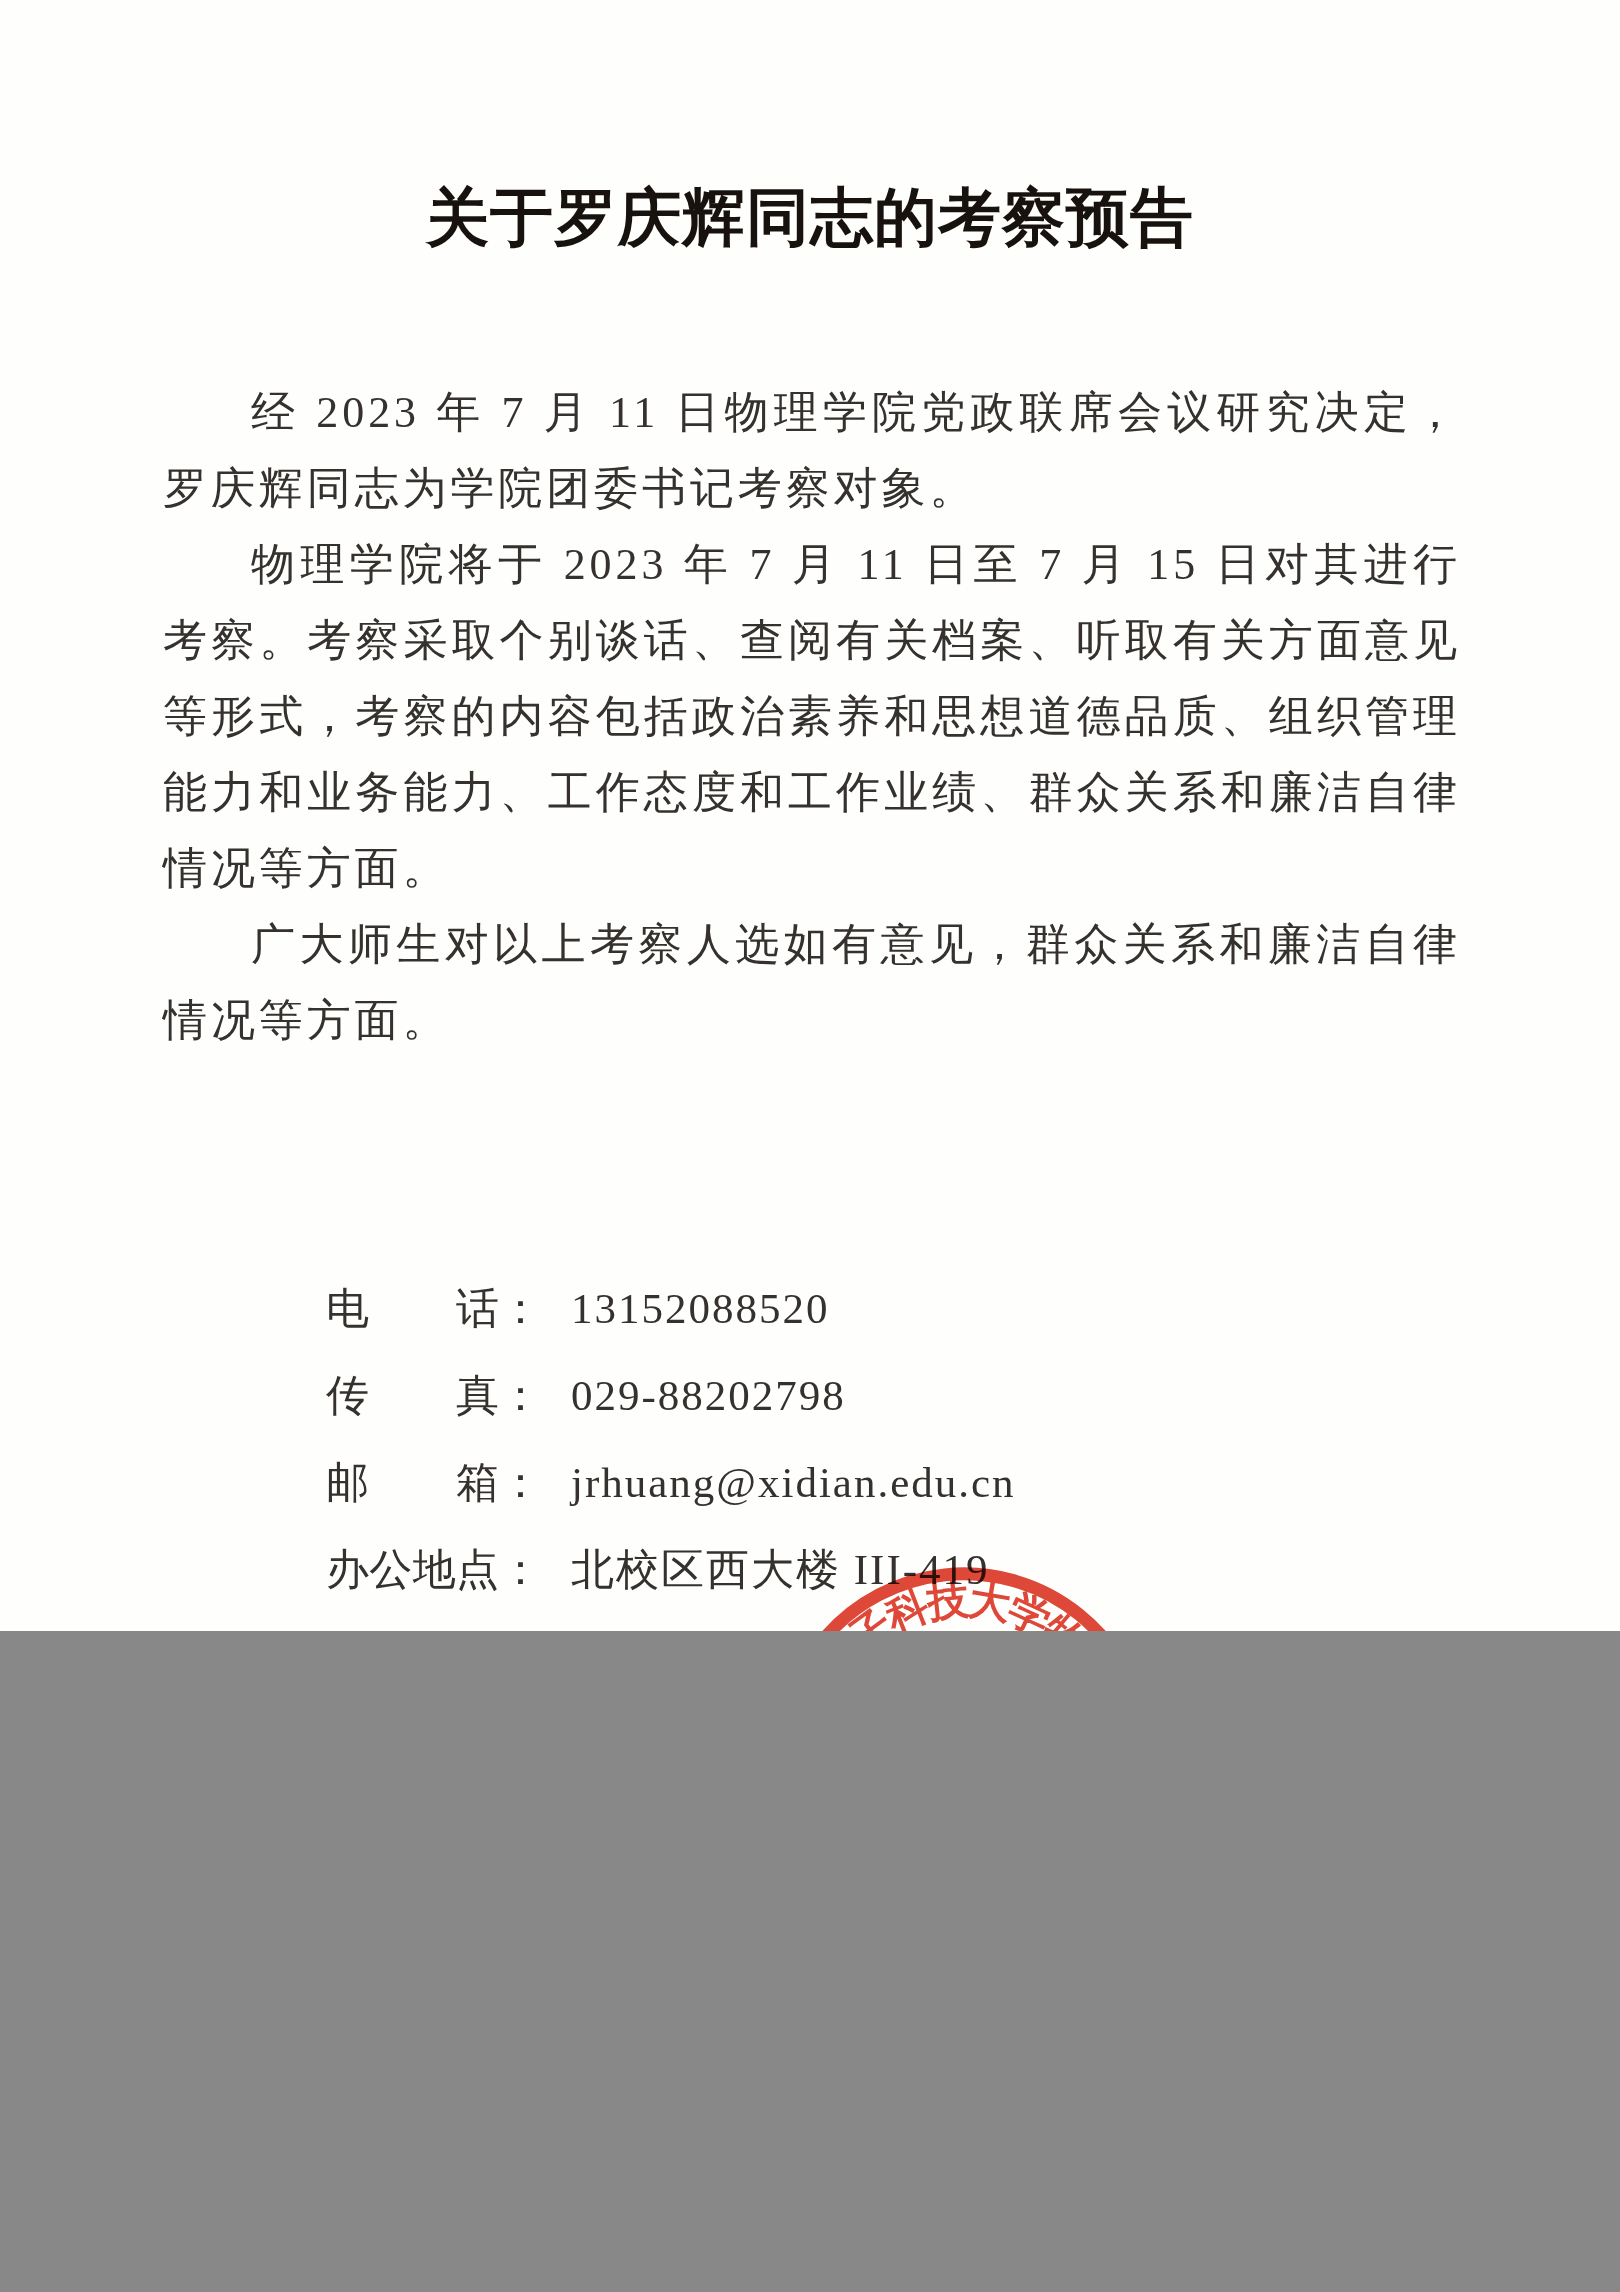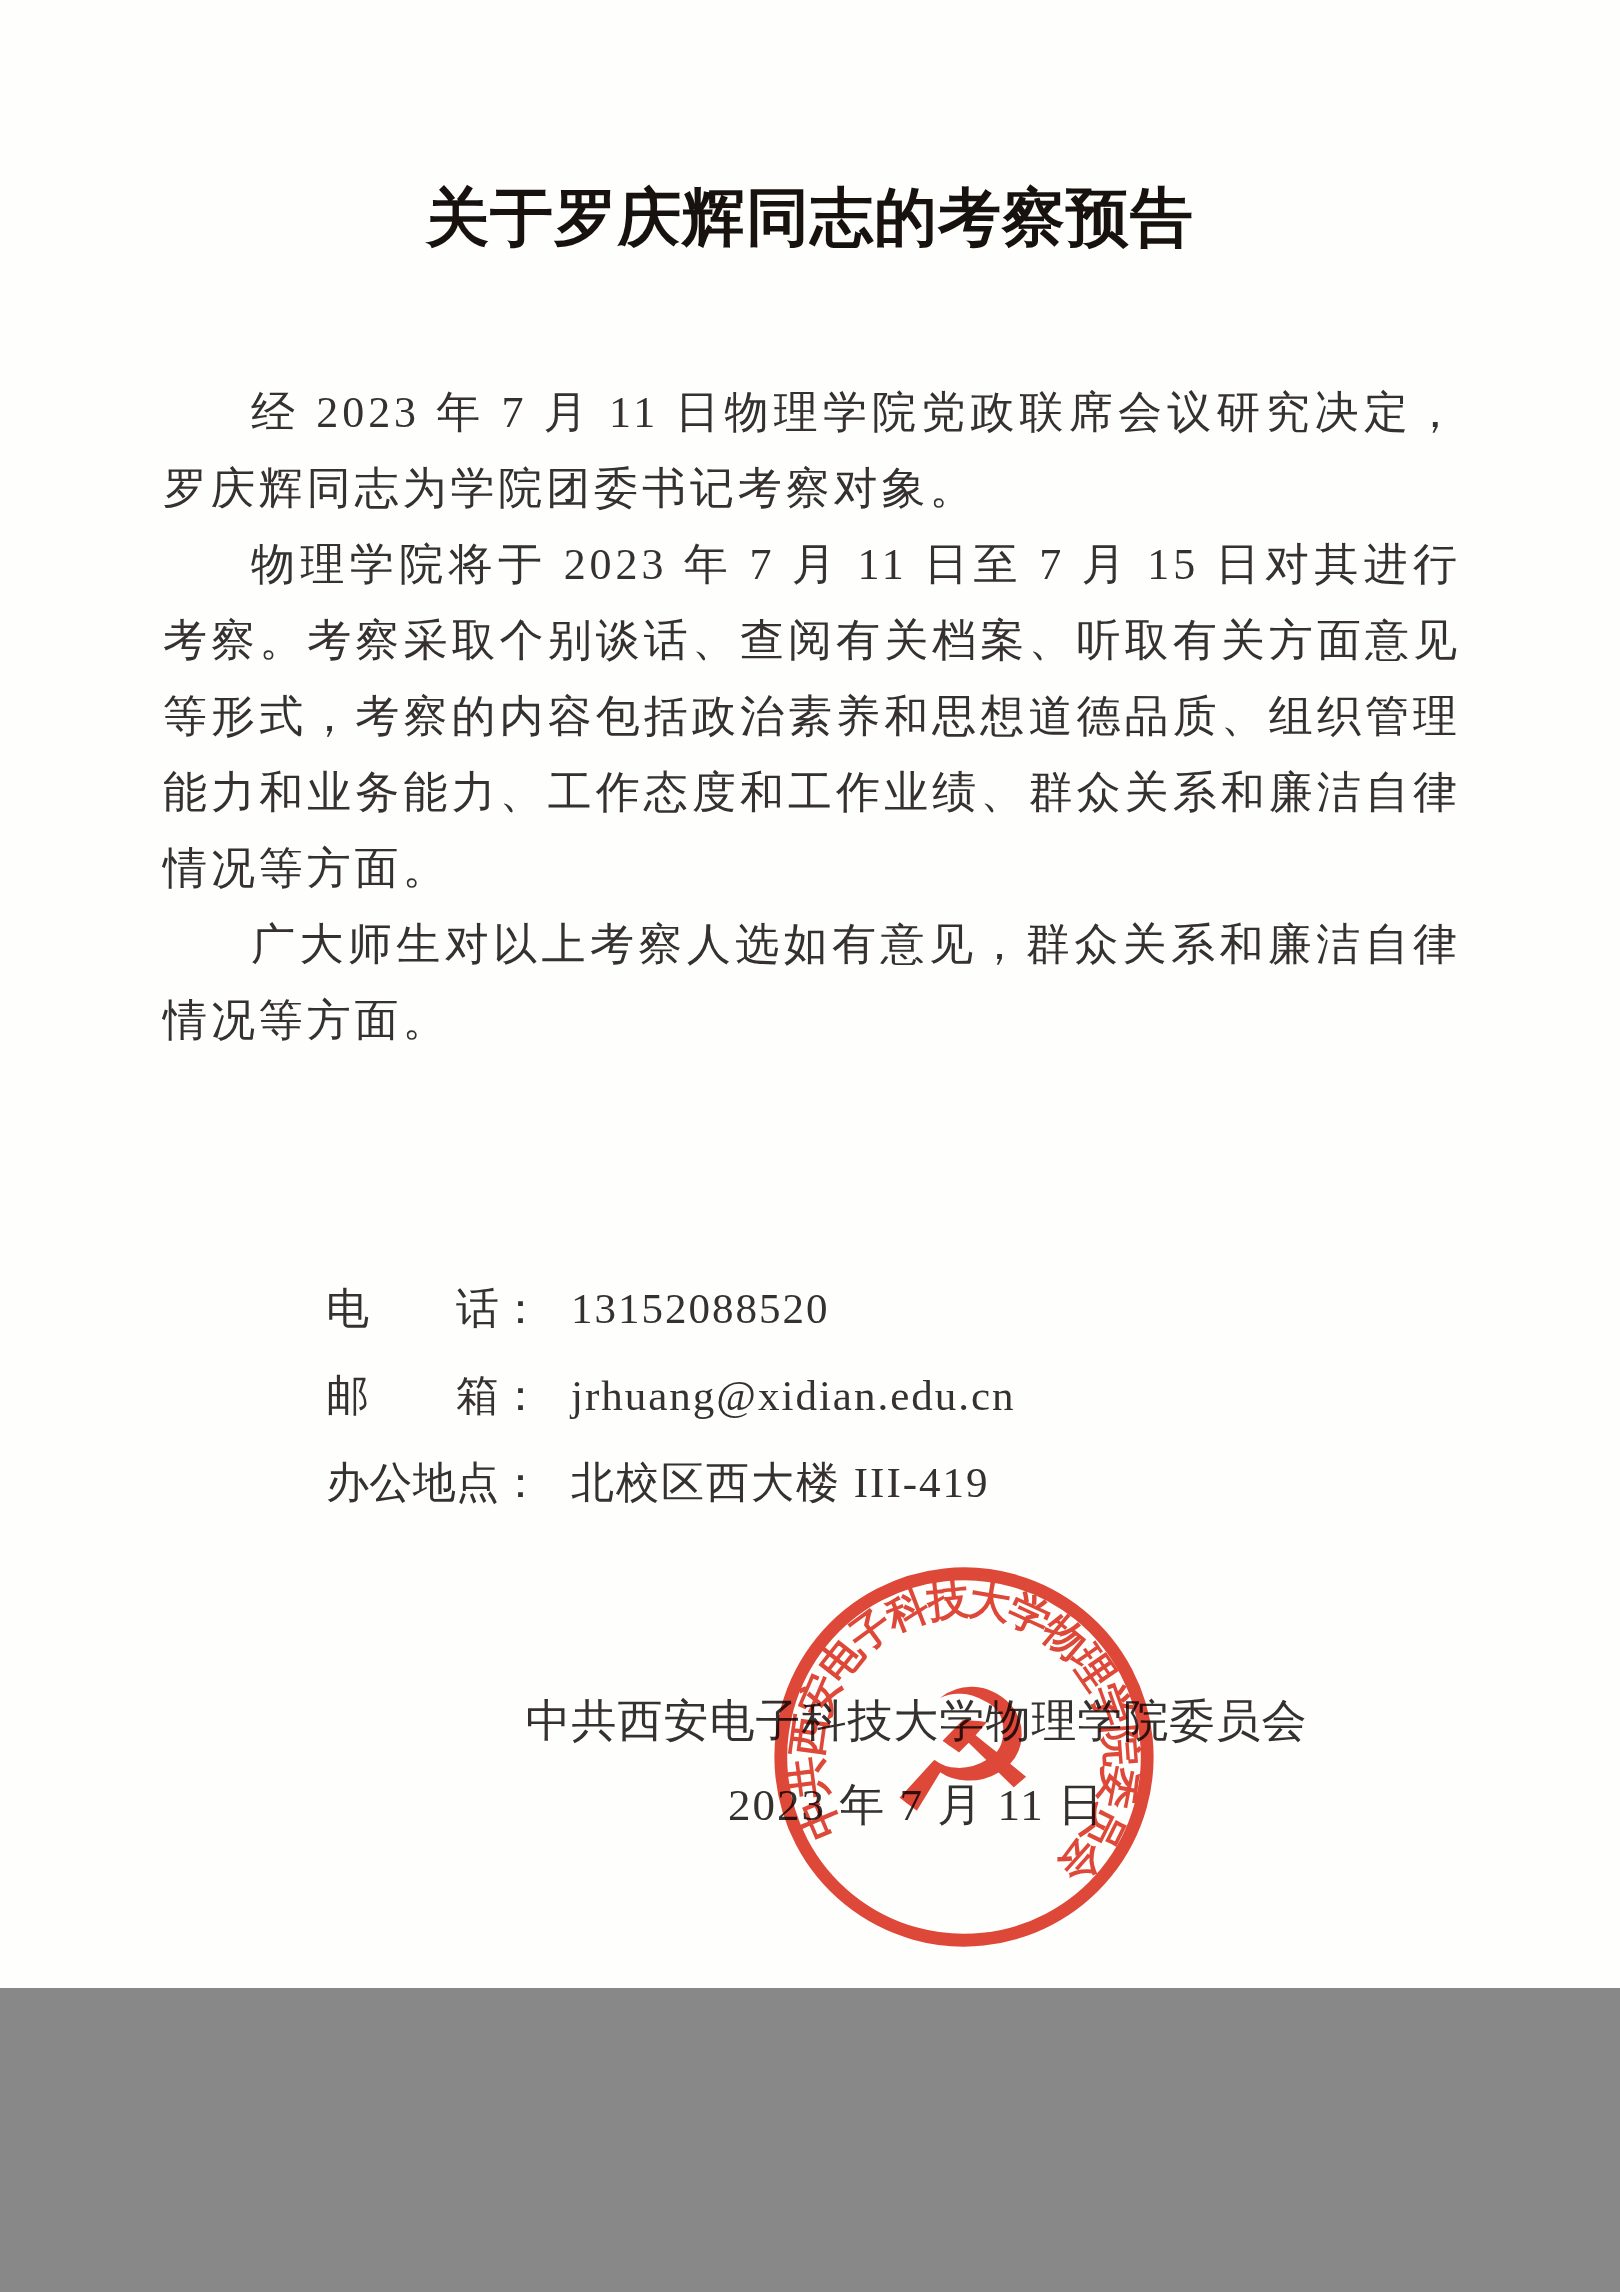--- a/index.html
+++ b/index.html
@@ -1,18 +1,18 @@
 <!DOCTYPE html>
 <html lang="zh"><head>
 <meta charset="utf-8">
 <style>
   html,body{margin:0;padding:0;background:#888;}
   .page{
     position:relative;
-    width:1620px;height:1988px;
+    width:1620px;height:1631px;
     margin:0 auto;
     background:#fefefd;
     font-family:"Liberation Serif","DejaVu Serif",serif;
     color:#33302d;
     overflow:hidden;
   }
   .title-wrap{
     position:absolute;top:184px;left:0;width:100%;
     text-align:center;
   }
@@ -67,20 +67,23 @@
     <p>经 2023 年 7 月 11 日物理学院党政联席会议研究决定，罗庆辉同志为学院团委书记考察对象。</p>
     <p>物理学院将于 2023 年 7 月 11 日至 7 月 15 日对其进行考察。考察采取个别谈话、查阅有关档案、听取有关方面意见等形式，考察的内容包括政治素养和思想道德品质、组织管理能力和业务能力、工作态度和工作业绩、群众关系和廉洁自律情况等方面。</p>
     <p>广大师生对以上考察人选如有意见，群众关系和廉洁自律情况等方面。</p>
   </div>
 
   <div class="contacts">
     <div class="contact-row">
       <span class="contact-label">电话</span><span class="contact-colon">：</span><span class="contact-value">13152088520</span>
     </div>
     <div class="contact-row">
+      <span class="contact-label">传真</span><span class="contact-colon">：</span><span class="contact-value">029-88202798</span>
+    </div>
+    <div class="contact-row">
       <span class="contact-label">邮箱</span><span class="contact-colon">：</span><span class="contact-value">jrhuang@xidian.edu.cn</span>
     </div>
     <div class="contact-row">
       <span class="contact-label">办公地点</span><span class="contact-colon">：</span><span class="contact-value">北校区西大楼 III-419</span>
     </div>
   </div>
 
   <div class="sig-block">
     <div class="sig-line">中共西安电子科技大学物理学院委员会</div>
     <div class="date-line">2023 年 7 月 11 日</div>

